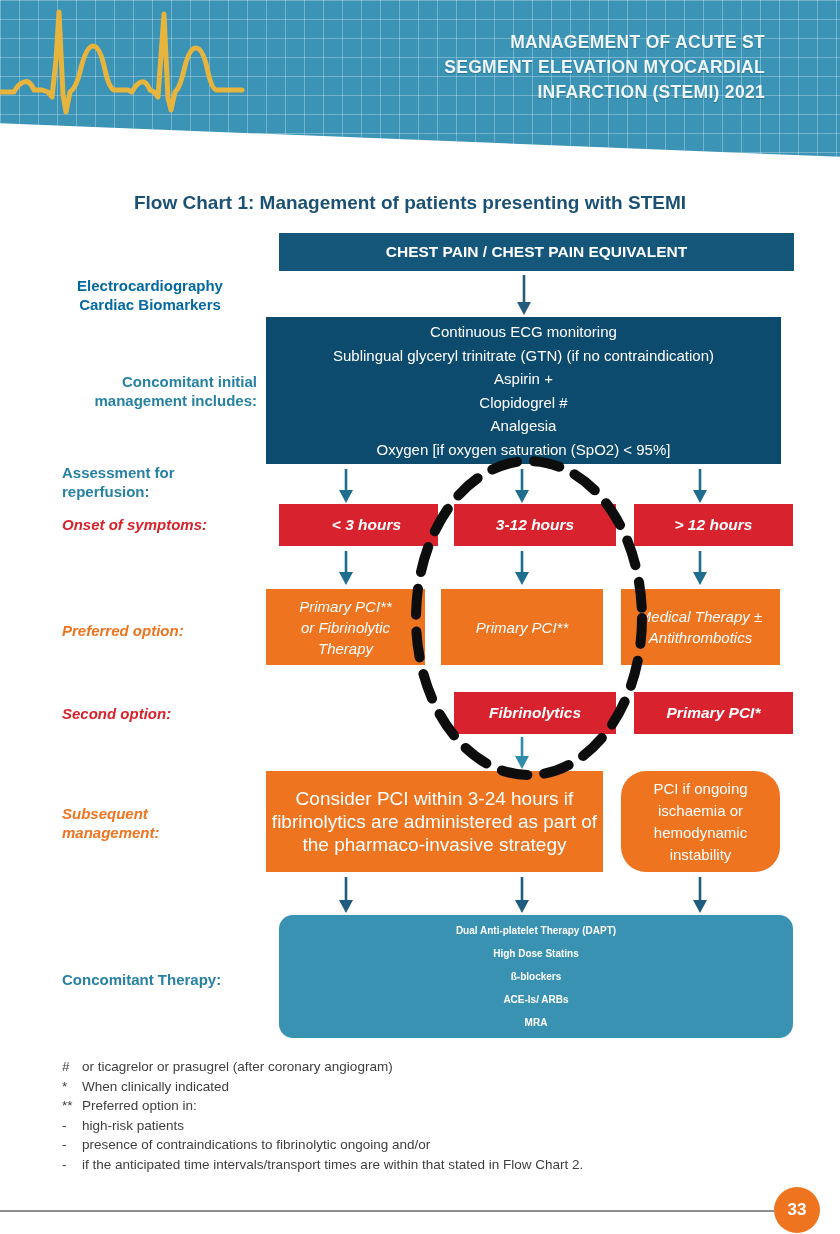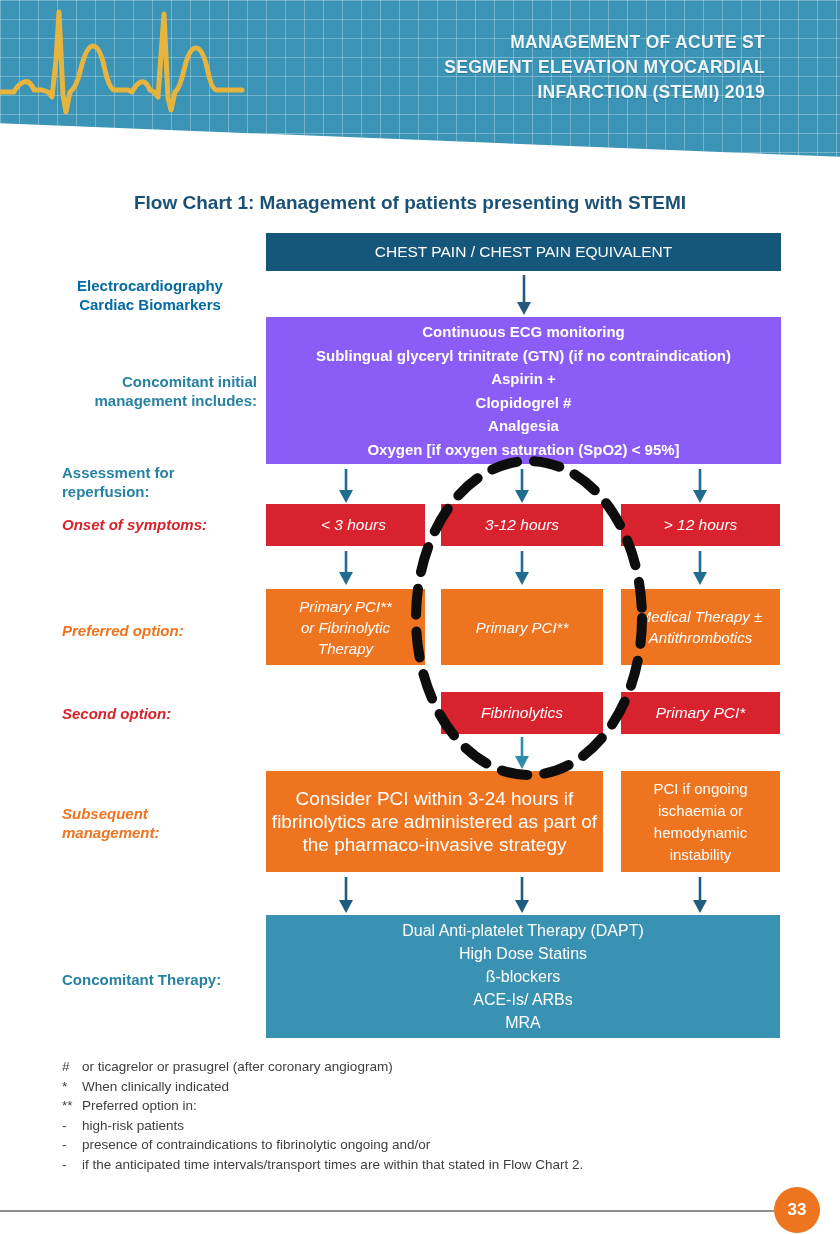--- a/index.html
+++ b/index.html
@@ -30,25 +30,25 @@
   }
   
   .side-label{position:absolute;left:62px;width:195px;font-size:15px;font-weight:bold;white-space:pre-line;line-height:1.25;}
   .lab-navy{color:#0369a1;}
   .lab-teal{color:#2781a3;}
   .lab-red{color:#d6232b;font-style:italic;}
   .lab-orange{color:#ee7420;font-style:italic;}
   
   .fbox{position:absolute;display:flex;flex-direction:column;justify-content:center;align-items:center;text-align:center;color:#fff;box-sizing:border-box;}
   .bg-navy{background:#15567b;}
-  .bg-blue{background:#8b5cf6;font-weight:bold;}
+  .bg-blue{background:#0c4a6e;}
   .bg-red{background:#d8232e;}
   .bg-orange{background:#ee7420;}
   .box-line{white-space:pre-line;}
-  .bold{font-weight:normal;}
+  .bold{font-weight:bold;margin-left:13px;}
   .ital{font-style:italic;}
   
   .arrow{position:absolute;}
   
   #footnotes{position:absolute;left:62px;top:1057px;width:700px;color:#3e3e3e;font-size:13.5px;}
   .fn-row{display:flex;line-height:19.5px;}
   .fn-marker{width:20px;flex:0 0 20px;}
   
   #footer-line{position:absolute;left:0;top:1210px;width:774px;height:2px;background:#8f8f8f;}
   #page-badge{
@@ -66,21 +66,21 @@
 
   <div id="header">
     <svg id="ecg-svg" width="250" height="132" viewBox="0 0 250 132">
       <path d="M-4,92 L14,92 Q18,84 24,82 Q30,80 34,90 L42,90 L48,92 L52,97 L56,60 L59,12 L63,95 L66,112 L70,92
                Q76,88 80,72 Q86,46 93,46 Q100,46 105,70 Q109,88 114,90 L128,90 L132,92
                Q136,84 141,82 Q146,80 150,90 L154,92 L158,97 L161,55 L164,14 L168,98 L171,110 L175,92
                Q180,88 184,70 Q189,48 196,48 Q203,48 208,72 Q212,90 217,90 L242,90" fill="none" stroke="#e7b43d" stroke-width="5" stroke-linejoin="round" stroke-linecap="round"></path>
     </svg>
     <div id="header-title" class="box-line">MANAGEMENT OF ACUTE ST
 SEGMENT ELEVATION MYOCARDIAL
-INFARCTION (STEMI) 2019</div>
+INFARCTION (STEMI) 2021</div>
   </div>
 
   <div id="chart-title">Flow Chart 1: Management of patients presenting with STEMI</div>
 
   <div class="side-label lab-navy" style="top:277px;left:58px;width:184px;text-align:center;">Electrocardiography
 Cardiac Biomarkers</div>
   <div class="side-label lab-teal" style="top:373px;text-align:right;">Concomitant initial
 management includes:</div>
   <div class="side-label lab-teal" style="top:464px;">Assessment for
 reperfusion:</div>
@@ -168,41 +168,41 @@
   <svg class="arrow" style="left:513px;top:737px;" width="18" height="32">
       <line x1="9" y1="0" x2="9" y2="21" stroke="#2f8cab" stroke-width="2.6"></line>
       <polygon points="2,19 16,19 9,32" fill="#2f8cab"></polygon>
     </svg>
 
   <div class="fbox bg-orange" style="left:266px;top:771px;width:337px;height:101px;font-size:19px;line-height:23px;">
       <div class="box-line">Consider PCI within 3-24 hours if
 fibrinolytics are administered as part of
 the pharmaco-invasive strategy</div>
     </div>
-  <div class="fbox bg-orange" style="left:621px;top:771px;width:159px;height:101px;font-size:15px;line-height:22px;">
+  <div class="fbox bg-orange" style="left:621px;top:771px;width:159px;height:101px;font-size:15px;line-height:22px;border-radius:25px;">
       <div class="box-line">PCI if ongoing
 ischaemia or
 hemodynamic
 instability</div>
     </div>
 
   <svg class="arrow" style="left:337px;top:877px;" width="18" height="36">
       <line x1="9" y1="0" x2="9" y2="25" stroke="#1f5c7d" stroke-width="2.6"></line>
       <polygon points="2,23 16,23 9,36" fill="#1f5c7d"></polygon>
     </svg>
   <svg class="arrow" style="left:513px;top:877px;" width="18" height="36">
       <line x1="9" y1="0" x2="9" y2="25" stroke="#1f5c7d" stroke-width="2.6"></line>
       <polygon points="2,23 16,23 9,36" fill="#1f5c7d"></polygon>
     </svg>
   <svg class="arrow" style="left:691px;top:877px;" width="18" height="36">
       <line x1="9" y1="0" x2="9" y2="25" stroke="#1f5c7d" stroke-width="2.6"></line>
       <polygon points="2,23 16,23 9,36" fill="#1f5c7d"></polygon>
     </svg>
 
-  <div class="fbox bg-blue bold" style="left:266px;top:915px;width:514px;height:123px;font-size:16px;line-height:23px;background:#3a92b2;">
+  <div class="fbox bg-blue bold" style="left:266px;top:915px;width:514px;height:123px;font-size:10px;line-height:23px;background:#3a92b2;border-radius:14px;">
     <div class="box-line">Dual Anti-platelet Therapy (DAPT)</div>
     <div class="box-line">High Dose Statins</div>
     <div class="box-line">ß-blockers</div>
     <div class="box-line">ACE-Is/ ARBs</div>
     <div class="box-line">MRA</div>
   </div>
 
   <svg id="highlight-ellipse" width="248" height="342" viewBox="0 0 248 342">
     <ellipse cx="124" cy="171" rx="113" ry="157" fill="none" stroke="#0d0d0d" stroke-width="10" stroke-dasharray="26 17" stroke-linecap="round"></ellipse>
   </svg>

